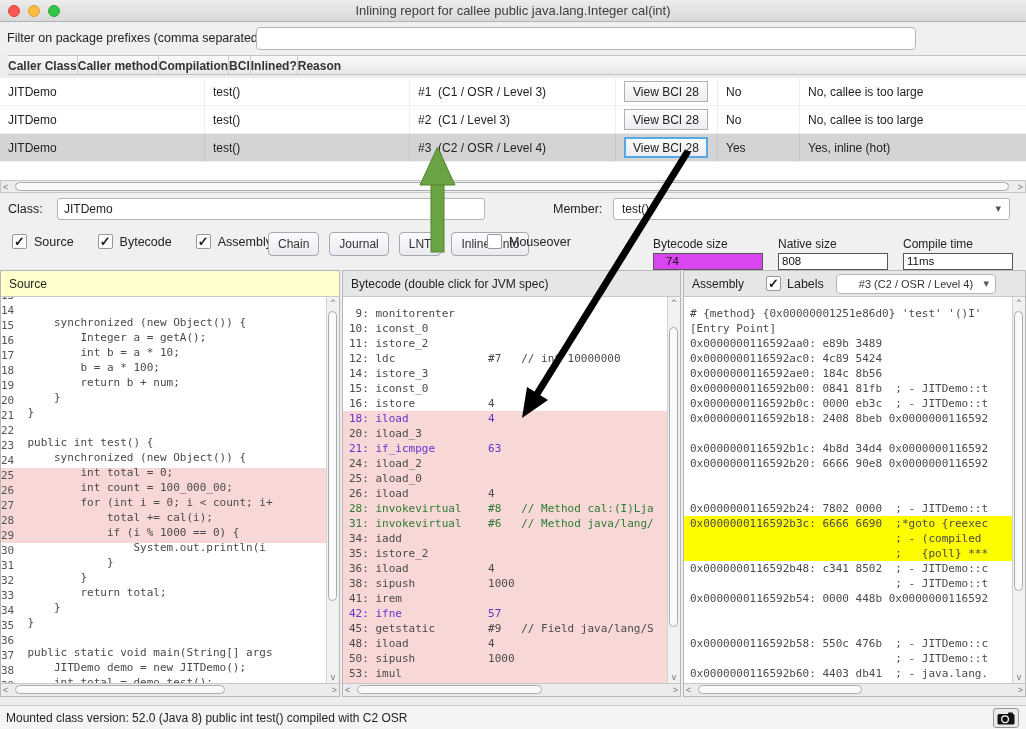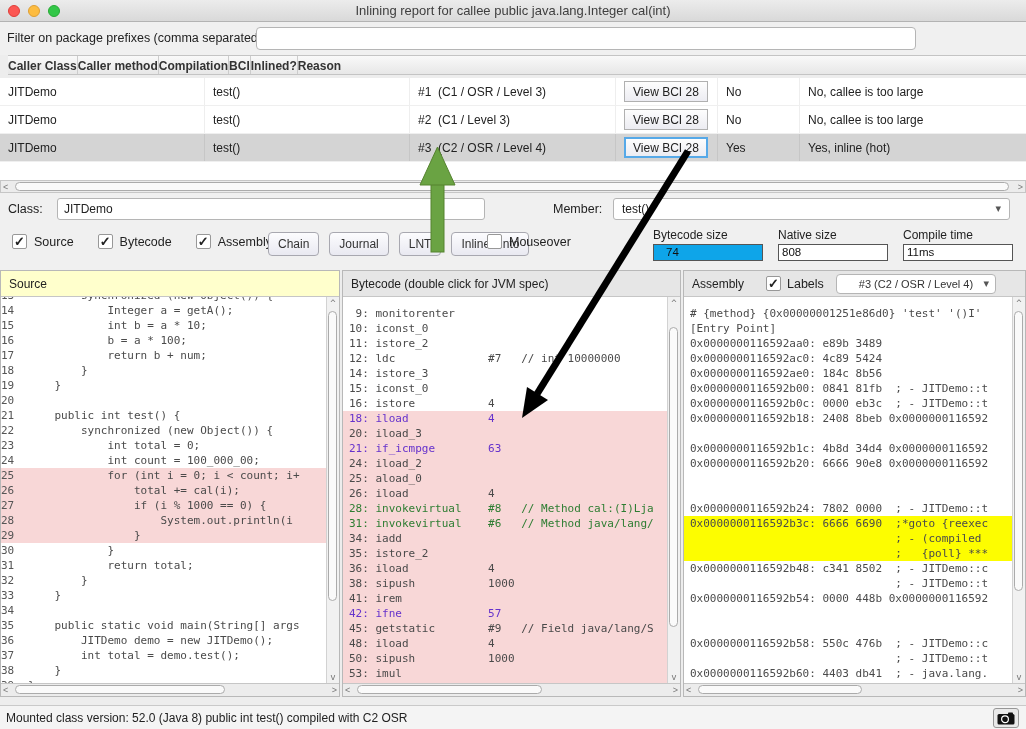--- a/index.html
+++ b/index.html
@@ -74,25 +74,25 @@
     font-size:13px; line-height:14px; text-align:center; color:#222; font-weight:700; }
   .cb-box .mark { visibility:hidden; }
   .cb-box.checked .mark { visibility:visible; }
   .cb-label { font-size:12.5px; color:#222; }
   .btn-row { position:absolute; left:268px; top:6px; display:flex; gap:10px; }
   .ui-btn { height:24px; padding:0 9px; font-size:12px; color:#333; border:1px solid #a8a8b0;
     border-radius:4px; background:linear-gradient(#fcfcfe,#e9e9f1); cursor:pointer;
     font-family:"Liberation Sans", sans-serif; white-space:nowrap; }
   .mouseover-wrap { position:absolute; left:487px; top:8px; }
   .stats { position:absolute; left:653px; top:2px; display:flex; }
-  .stat { width:110px; margin-right:15px; }
+  .stat { width:110px; margin-right:15px;margin-top:9px; }
   .stat-label { font-size:12px; color:#222; margin-bottom:2px; }
   .stat-field { height:17px; border:1px solid #555; background:#fff; font-size:11.5px;
     color:#111; padding:1px 3px 0 3px; }
-  .stat-field.green { background:#0ea5e9;padding-left:12px; }
+  .stat-field.green { background:#d946ef;padding-left:12px; }
 
   
   .panel { position:absolute; top:270px; height:427px; border:1px solid #b8b8b8; background:#fff; }
   .panel.source-p { left:0; width:340px; }
   .panel.bytecode-p { left:342px; width:339px; }
   .panel.assembly-p { left:683px; width:343px; }
   .panel-header { height:26px; background:#e6e6e6; border-bottom:1px solid #c6c6c6;
     font-size:12px; color:#222; display:flex; align-items:center; padding-left:8px; position:relative; }
   .panel.source-p .panel-header { background:#ffffcc; }
   .asm-labels { display:flex; align-items:center; gap:6px; margin-left:22px; }
@@ -104,21 +104,21 @@
     font-family:"DejaVu Sans Mono", monospace; font-size:11px; line-height:15px; color:#4a4a4a; }
   .code-inner { position:absolute; left:0; top:0; right:13px; bottom:0; overflow:hidden; }
   .cline { height:15px; white-space:pre; }
   .cline.hl { background:#f8d7d7; }
   .cline.hly { background:#fdfd00; }
   .cline .ct { display:inline-block; min-width:100%; }
   .cline.branch { color:#6633cc; }
   .cline.inlined { color:#2e7d32; }
   .cline.strike { text-decoration:line-through; }
   .cline.callout { color:#b22222; }
-  .src-line { display:flex; }
+  .src-line { display:flex;flex-direction:column; }
   .src-line .ln { width:27px; flex:0 0 27px; color:#555; }
   .src-lines { margin-top:-9px; }
   .bc-lines, .asm-lines { padding-top:9px; }
   .bc-lines .cline, .asm-lines .cline { padding-left:6px; }
 
   .vscroll { position:absolute; right:0; top:0; width:13px; height:387px; background:#f1f1f1;
     border-left:1px solid #d2d2d2; }
   .vscroll .sb-arrow.up { position:absolute; top:1px; left:0; right:0; }
   .vscroll .sb-arrow.down { position:absolute; bottom:1px; left:0; right:0; }
   .vscroll .thumb { position:absolute; left:1px; top:14px; width:9px; height:290px;

